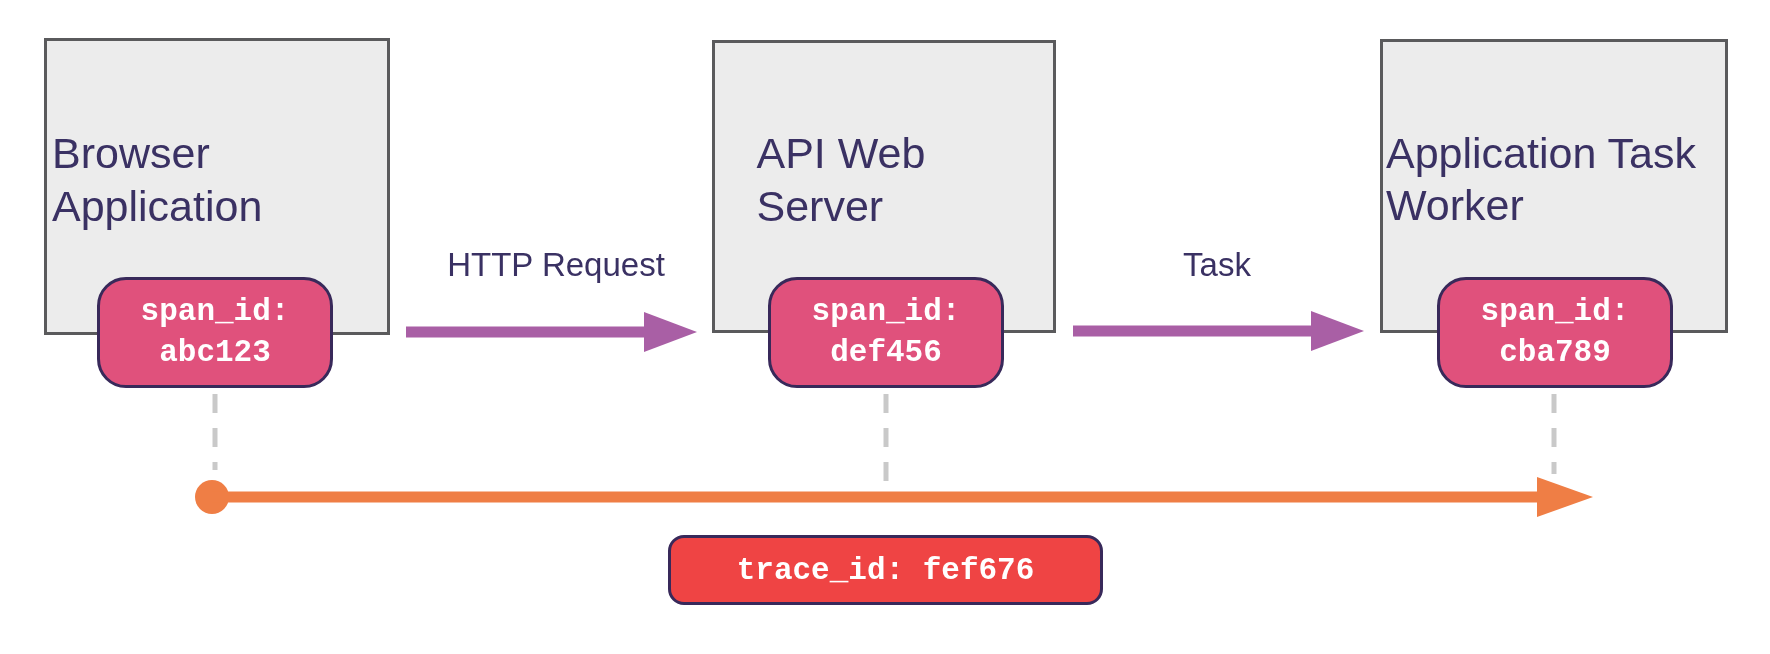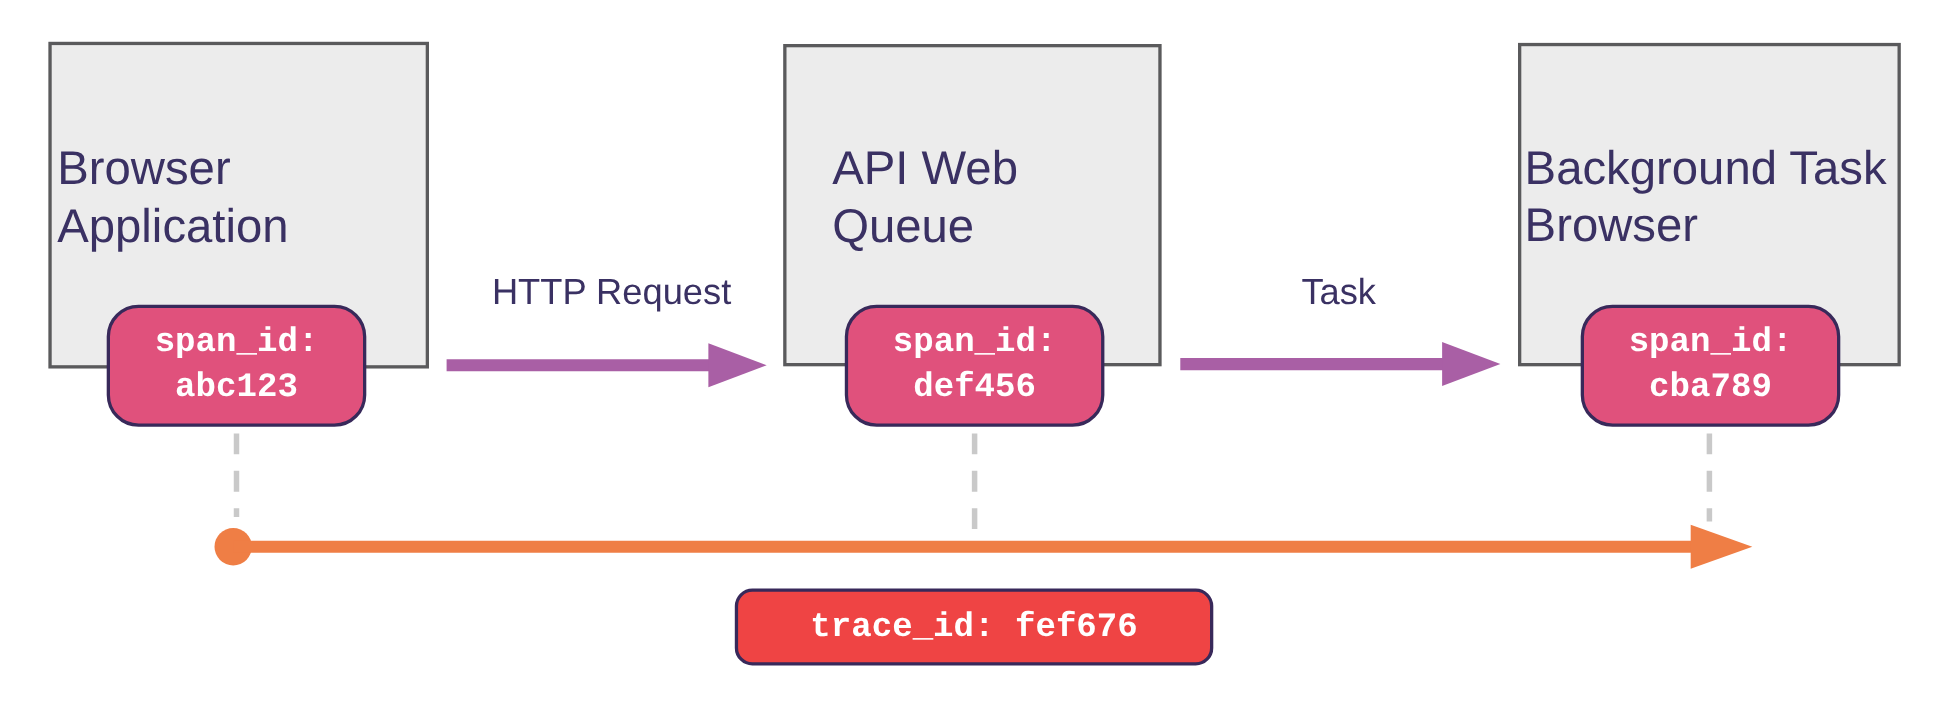--- a/index.html
+++ b/index.html
@@ -94,24 +94,24 @@
 </style>
 </head>
 <body>
 
 <div class="canvas">
 
   <div class="node" id="node-1">
     <div class="node-label w1">Browser Application</div>
   </div>
   <div class="node" id="node-2">
-    <div class="node-label w2">API Web Queue</div>
+    <div class="node-label w2">API Web Server</div>
   </div>
   <div class="node" id="node-3">
-    <div class="node-label w3">Background Task Browser</div>
+    <div class="node-label w3">Application Task Worker</div>
   </div>
 
   <svg class="svg-layer" viewBox="0 0 1770 654">
     <g>
       <line x1="406" y1="332" x2="650" y2="332" stroke="#a95fa5" stroke-width="11"></line>
       <polygon points="644,312 644,352 697,332" fill="#a95fa5"></polygon>
     </g>
     <g>
       <line x1="1073" y1="331" x2="1317" y2="331" stroke="#a95fa5" stroke-width="11"></line>
       <polygon points="1311,311 1311,351 1364,331" fill="#a95fa5"></polygon>

